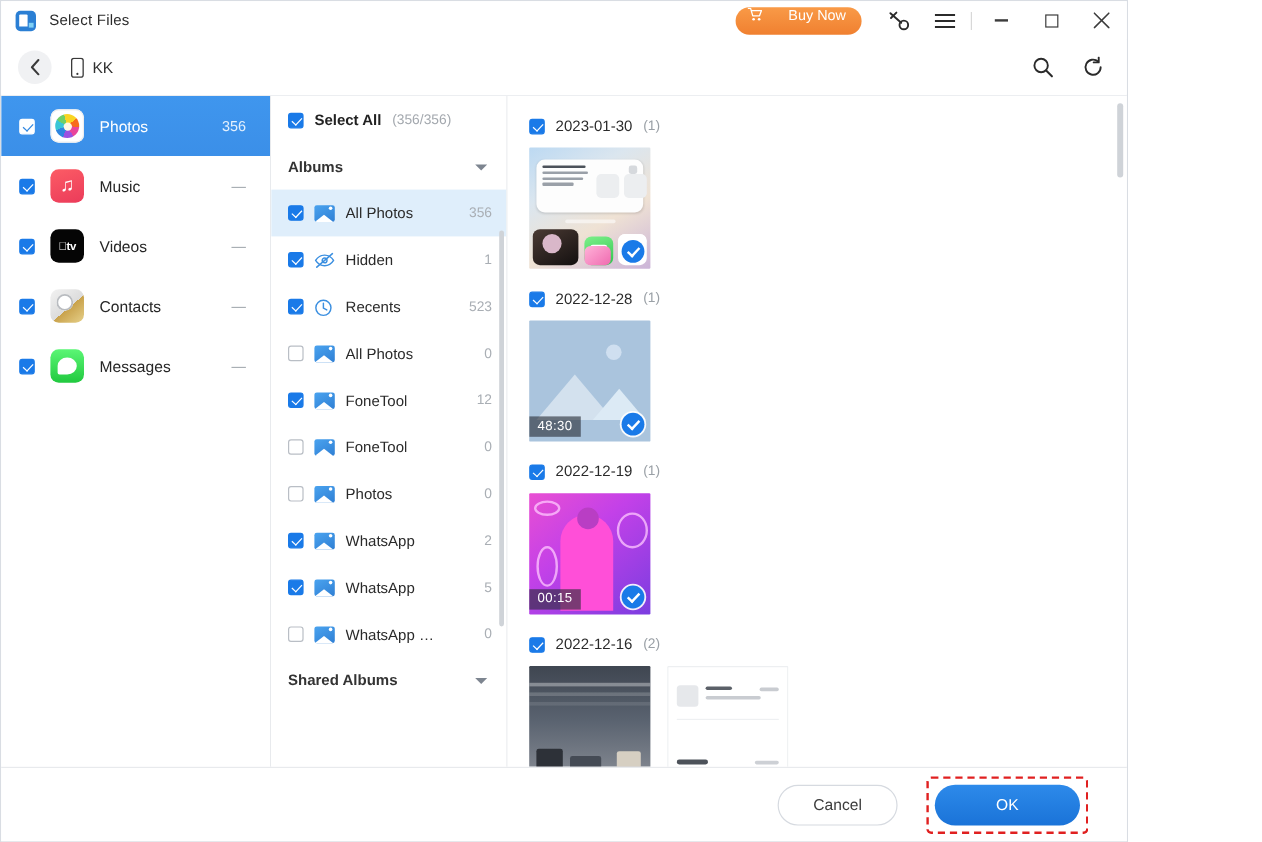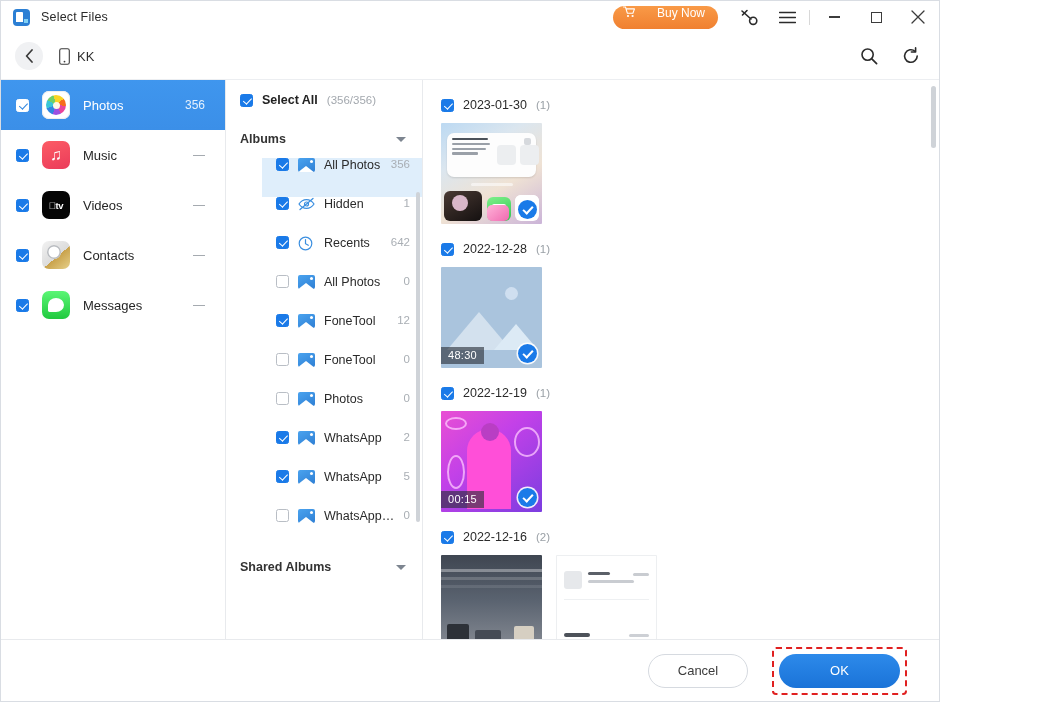--- a/index.html
+++ b/index.html
@@ -182,22 +182,22 @@
   .selectall .lbl{font-size:12.5px;color:#222;font-weight:bold;}
   .selectall .cnt{font-size:11.5px;color:#a3a8ae;}
   .alb-scroll { flex:1 1 auto; overflow:hidden; position:relative; padding-bottom:4px;}
   .grp-head {
     height:38px;display:flex;align-items:center;
     padding:0 16px 0 14px;cursor:pointer;
   }
   .grp-head .t{font-size:12.5px;font-weight:bold;color:#333;}
   .caret{margin-left:auto;width:0;height:0;border-left:5px solid transparent;border-right:5px solid transparent;border-top:5px solid #7d8590;}
   .alb-row {
-    height:39px;display:flex;align-items:flex-start;gap:9px;
-    padding:0 12px 0 14px;cursor:pointer;margin-left:36px;
+    height:39px;display:flex;align-items:center;gap:9px;
+    padding:0 12px 0 14px;cursor:pointer;
   }
   .alb-row.sel{background:#dfeefb;}
   .alb-ico{width:17px;height:14px;flex:0 0 17px;position:relative;}
   .alb-name{font-size:12.5px;color:#2a2a2a;white-space:nowrap;overflow:hidden;text-overflow:ellipsis;}
   .alb-cnt{margin-left:auto;font-size:11.5px;color:#a9aeb4;}
   
   .pic-glyph{
     width:17px;height:14px;border-radius:2px;
     background:linear-gradient(150deg,#4aa3ef 0%,#2f7fd4 100%);
     position:relative;overflow:hidden;
@@ -469,21 +469,21 @@
             <span class="alb-name">Hidden</span>
             <span class="alb-cnt">1</span>
           </div>
           <div class="alb-row">
             <div class="cbx on"></div>
             <span class="alb-ico"><svg width="15" height="15" viewBox="0 0 15 15">
                 <circle cx="7.5" cy="7.5" r="6.3" fill="none" stroke="#3b8fe0" stroke-width="1.2"></circle>
                 <path d="M7.5 3.6 V7.7 L10.3 9.3" fill="none" stroke="#3b8fe0" stroke-width="1.2" stroke-linecap="round"></path>
               </svg></span>
             <span class="alb-name">Recents</span>
-            <span class="alb-cnt">642</span>
+            <span class="alb-cnt">523</span>
           </div>
           <div class="alb-row">
             <div class="cbx "></div>
             <span class="alb-ico pic-glyph"></span>
             <span class="alb-name">All Photos</span>
             <span class="alb-cnt">0</span>
           </div>
           <div class="alb-row">
             <div class="cbx on"></div>
             <span class="alb-ico pic-glyph"></span>

